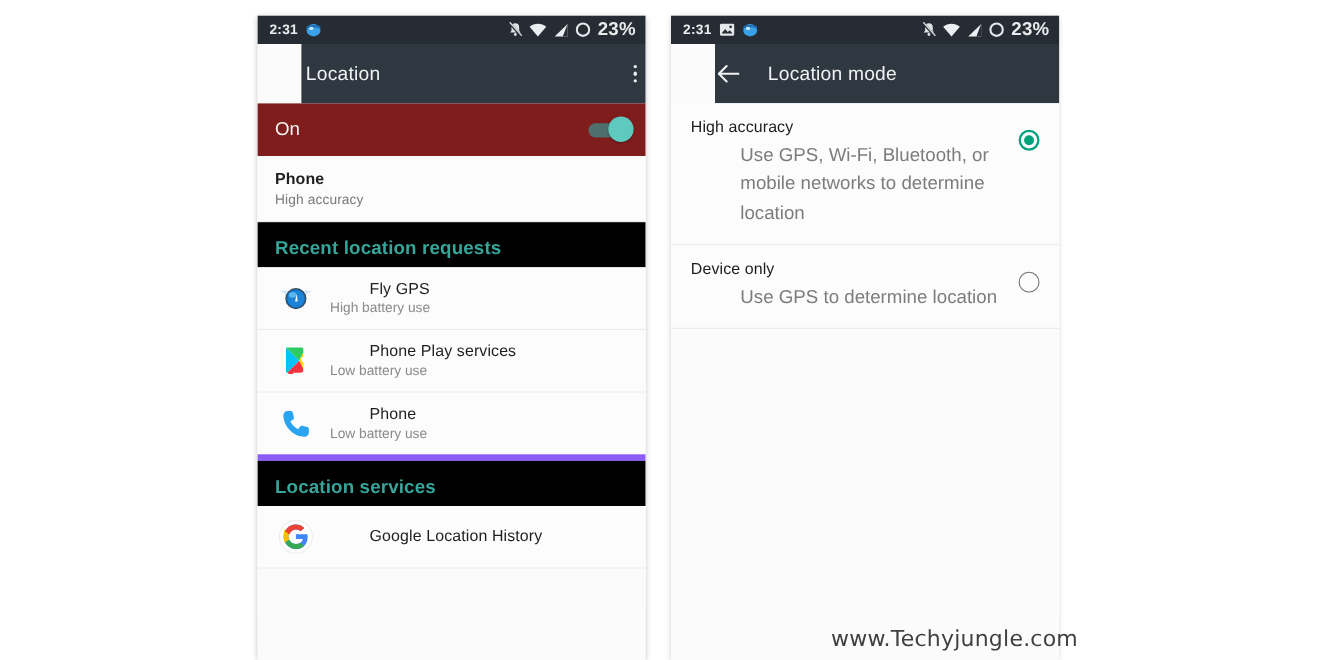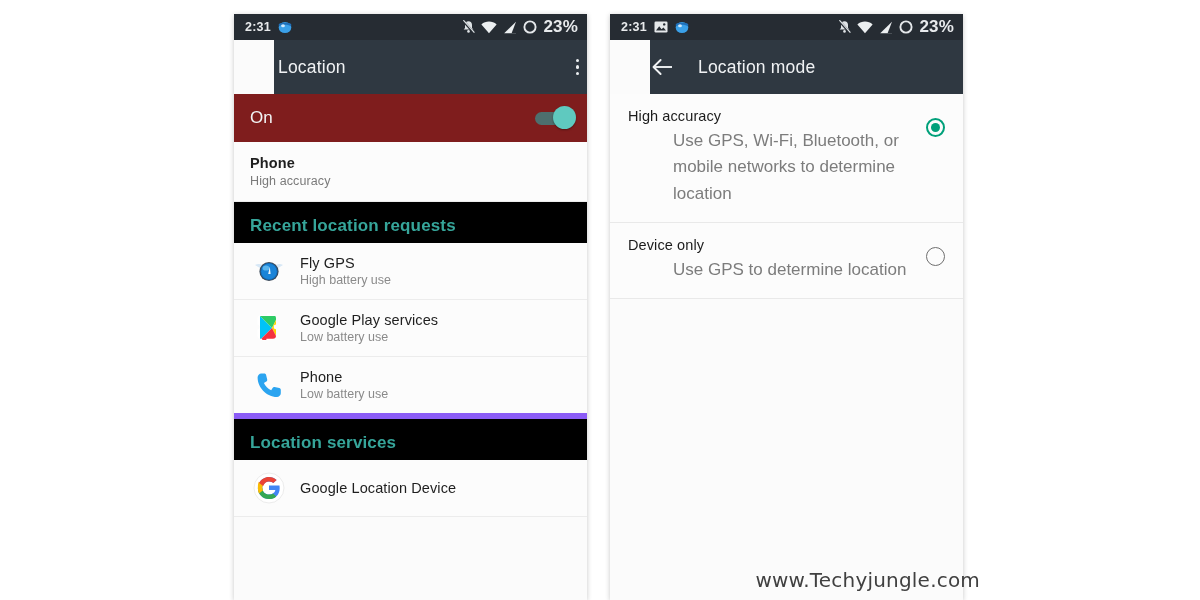--- a/index.html
+++ b/index.html
@@ -98,21 +98,21 @@
 
   .app-row {
     display: flex; align-items: center;
     gap: 14px;
     padding: 11px 16px 11px 18px;
     background: #fcfcfc;
     border-bottom: 1px solid #ececec;
   }
   .app-row.last { border-bottom: 6px solid #8b5cf6; }
   .app-icon { width: 34px; height: 34px; flex: 0 0 34px; display: flex; align-items: center; justify-content: center; }
-  .app-text .t { font-size: 14.5px; color: #1f1f1f; letter-spacing: .1px; }
+  .app-text .t { font-size: 14.5px; color: #1f1f1f; letter-spacing: .1px; margin-left: 36px; }
   .app-text .s { font-size: 12.5px; color: #8a8a8a; margin-top: 2px; }
   .blank-fill { background: #fbfbfb; height: 100%; }
 
   
   .opt-row {
     display: flex; align-items: flex-start;
     padding: 14px 18px 15px 18px;
     background: #fcfcfc;
     border-bottom: 1px solid #e9e9e9;
     cursor: pointer;
@@ -243,21 +243,21 @@
             </clipPath>
             <g clip-path="url(#gpsclip)">
               <path d="M6 3 L6 27 L18 15 Z" fill="#00c3f7"></path>
               <path d="M6 3 L24 3 L18 15 Z" fill="#2ecb65"></path>
               <path d="M24 3 L24 27 L18 15 Z" fill="#ffd400"></path>
               <path d="M6 27 L24 27 L18 15 Z" fill="#f4313f"></path>
             </g>
           </svg>
         </span>
         <span class="app-text">
-          <span class="t" style="display:block">Google Play services</span>
+          <span class="t" style="display:block">Phone Play services</span>
           <span class="s" style="display:block">Low battery use</span>
         </span>
       </div>
 
       <div class="app-row last">
         <span class="app-icon">
           <svg width="31" height="31" viewBox="0 0 31 31">
             <path d="M7.2 3.6 C5.4 3.6 3.6 5.4 3.6 7.5 C3.6 17.4 12.6 27 22.9 27 C25 27 26.8 25.3 26.8 23.3 L26.8 19.9 C26.8 19 26.2 18.3 25.3 18.1 L20.6 17 C19.8 16.8 19 17.2 18.6 17.9 L17.2 20.3 C13.9 18.7 11.4 16.1 9.9 12.9 L12.3 11.5 C13 11.1 13.4 10.3 13.2 9.5 L12.1 5 C11.9 4.2 11.2 3.6 10.3 3.6 Z" fill="#2ba4f0"></path>
           </svg>
         </span>
@@ -273,21 +273,21 @@
         <span class="app-icon">
           <svg width="32" height="32" viewBox="0 0 32 32">
             <circle cx="16" cy="16" r="15" fill="#ffffff" stroke="#ececec" stroke-width="1"></circle>
             <path d="M16 13.6 L16 18.1 L22.3 18.1 C22 19.7 20.5 22.6 16 22.6 C12.3 22.6 9.3 19.6 9.3 16 C9.3 12.4 12.3 9.4 16 9.4 C18.1 9.4 19.5 10.3 20.3 11 L23.6 7.9 C21.5 6 18.9 4.9 16 4.9 C9.8 4.9 4.9 9.9 4.9 16 C4.9 22.1 9.8 27.1 16 27.1 C22.4 27.1 26.7 22.6 26.7 16.3 C26.7 15.5 26.6 14.9 26.5 13.6 Z" fill="#4285f4"></path>
             <path d="M16 22.6 C12.3 22.6 9.3 19.6 9.3 16 L4.9 16 C4.9 22.1 9.8 27.1 16 27.1 C18.9 27.1 21.4 26.1 23.3 24.4 L20 21.4 C19 22.2 17.6 22.6 16 22.6 Z" fill="#34a853"></path>
             <path d="M9.3 16 C9.3 14.9 9.6 13.8 10 12.9 L5.8 9.7 C4.9 11.5 4.9 13.6 4.9 16 C4.9 18.4 5.3 19.8 6 21.4 L10.1 18.3 C9.6 17.6 9.3 16.9 9.3 16 Z" fill="#fbbc05"></path>
             <path d="M16 9.4 C18.1 9.4 19.5 10.3 20.3 11 L23.6 7.9 C21.5 6 18.9 4.9 16 4.9 C11.7 4.9 8 7.3 6.1 10.9 L10.2 14 C11.1 11.3 13.3 9.4 16 9.4 Z" fill="#ea4335"></path>
           </svg>
         </span>
         <span class="app-text">
-          <span class="t" style="display:block">Google Location Device</span>
+          <span class="t" style="display:block">Google Location History</span>
         </span>
       </div>
 
       <div class="blank-fill" style="height:40px"></div>
     </div>
   </div>
 
   <div class="phone" id="phone-right">
 
     <div class="statusbar">

